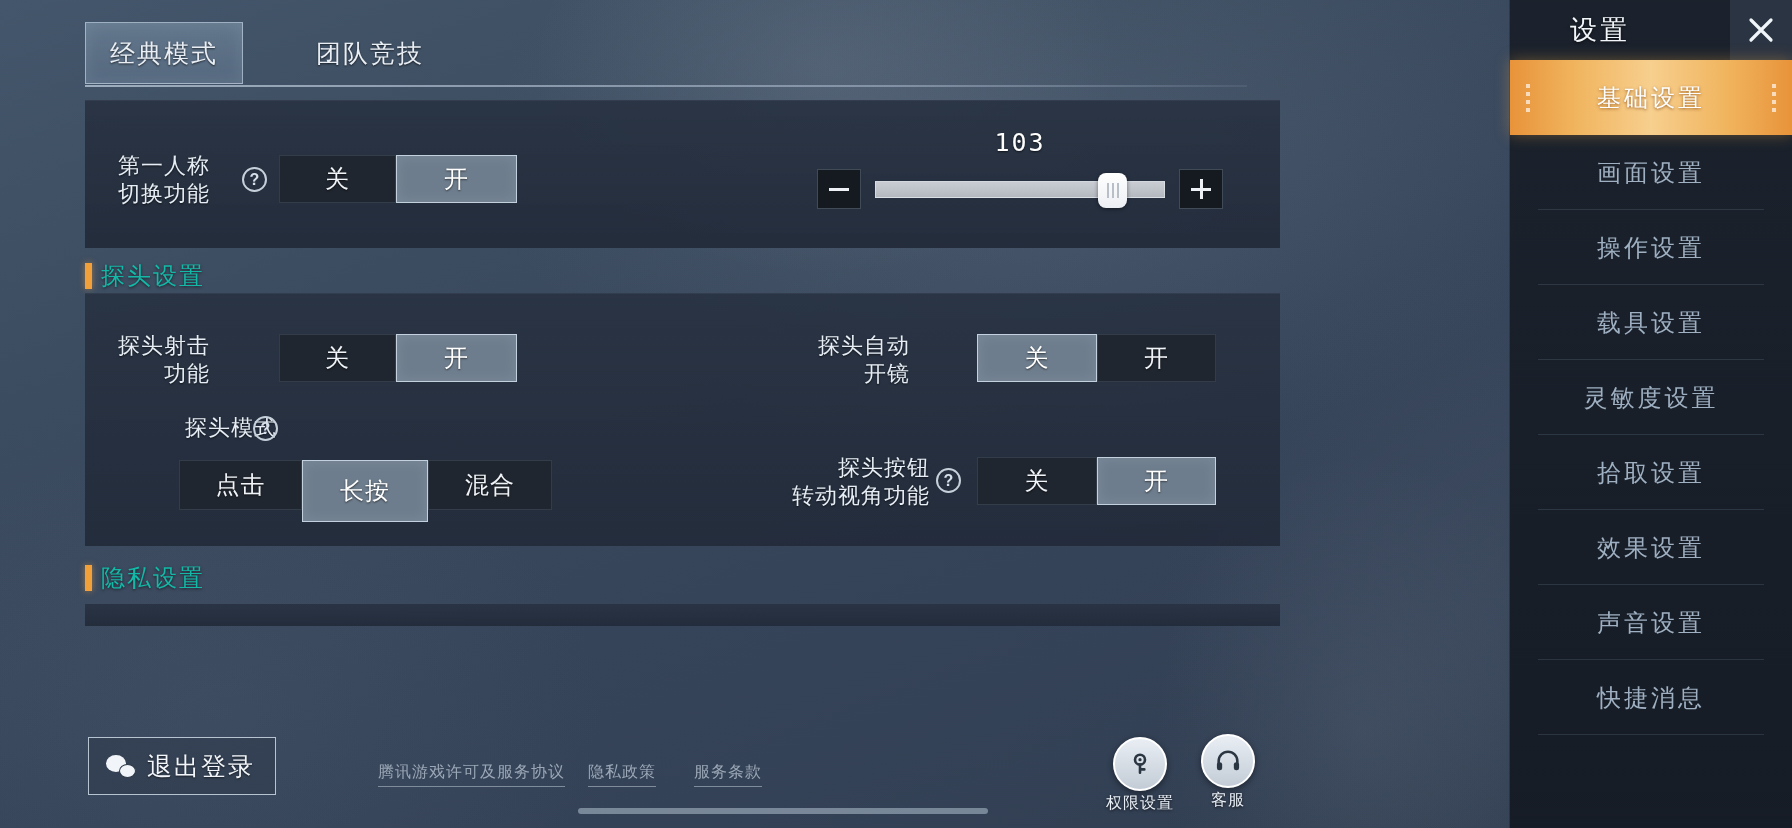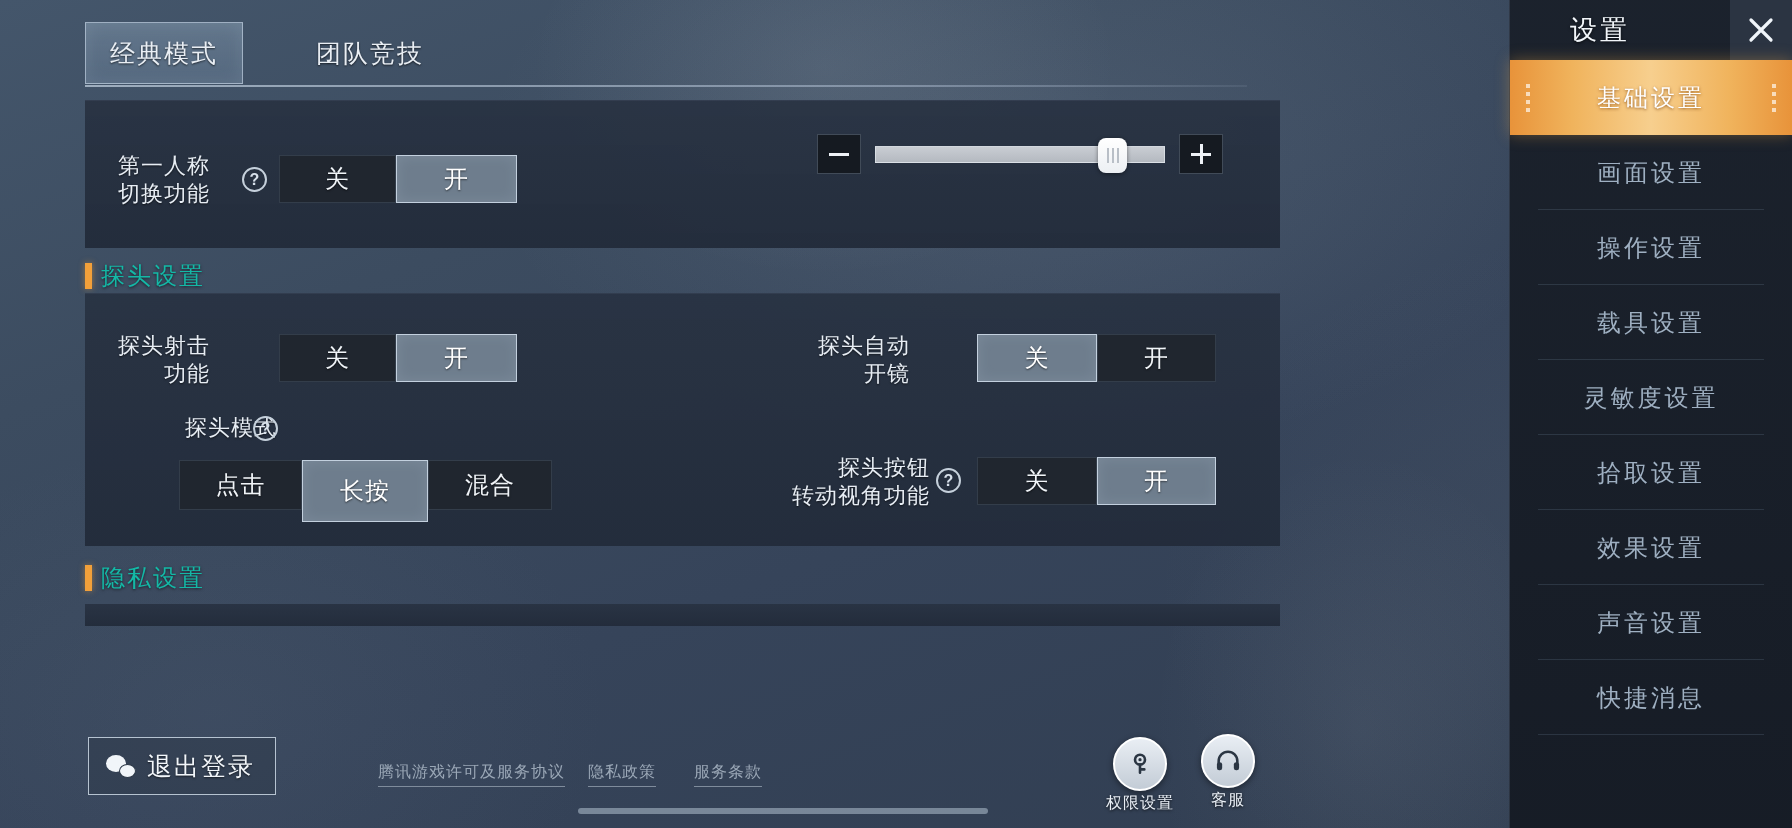--- a/index.html
+++ b/index.html
@@ -259,20 +259,21 @@
     <div>切换功能</div>
   </div>
   <div class="help" style="left:242px; top:167px;">?</div>
 
   <div class="seg" style="left:279px; top:155px;">
     <div class="opt off" style="width:117px;">关</div>
     <div class="opt on" style="width:121px;">开</div>
   </div>
 
   <div id="fov-block">
+    <div id="fov-value">103</div>
     <div id="fov-ctrl">
       <div class="step-btn">
         <span style="display:block;width:20px;height:3px;background:#eef2f7;"></span>
       </div>
       <div id="fov-track">
         <div id="fov-knob">
           <i></i>
           <i></i>
           <i></i>
         </div>

